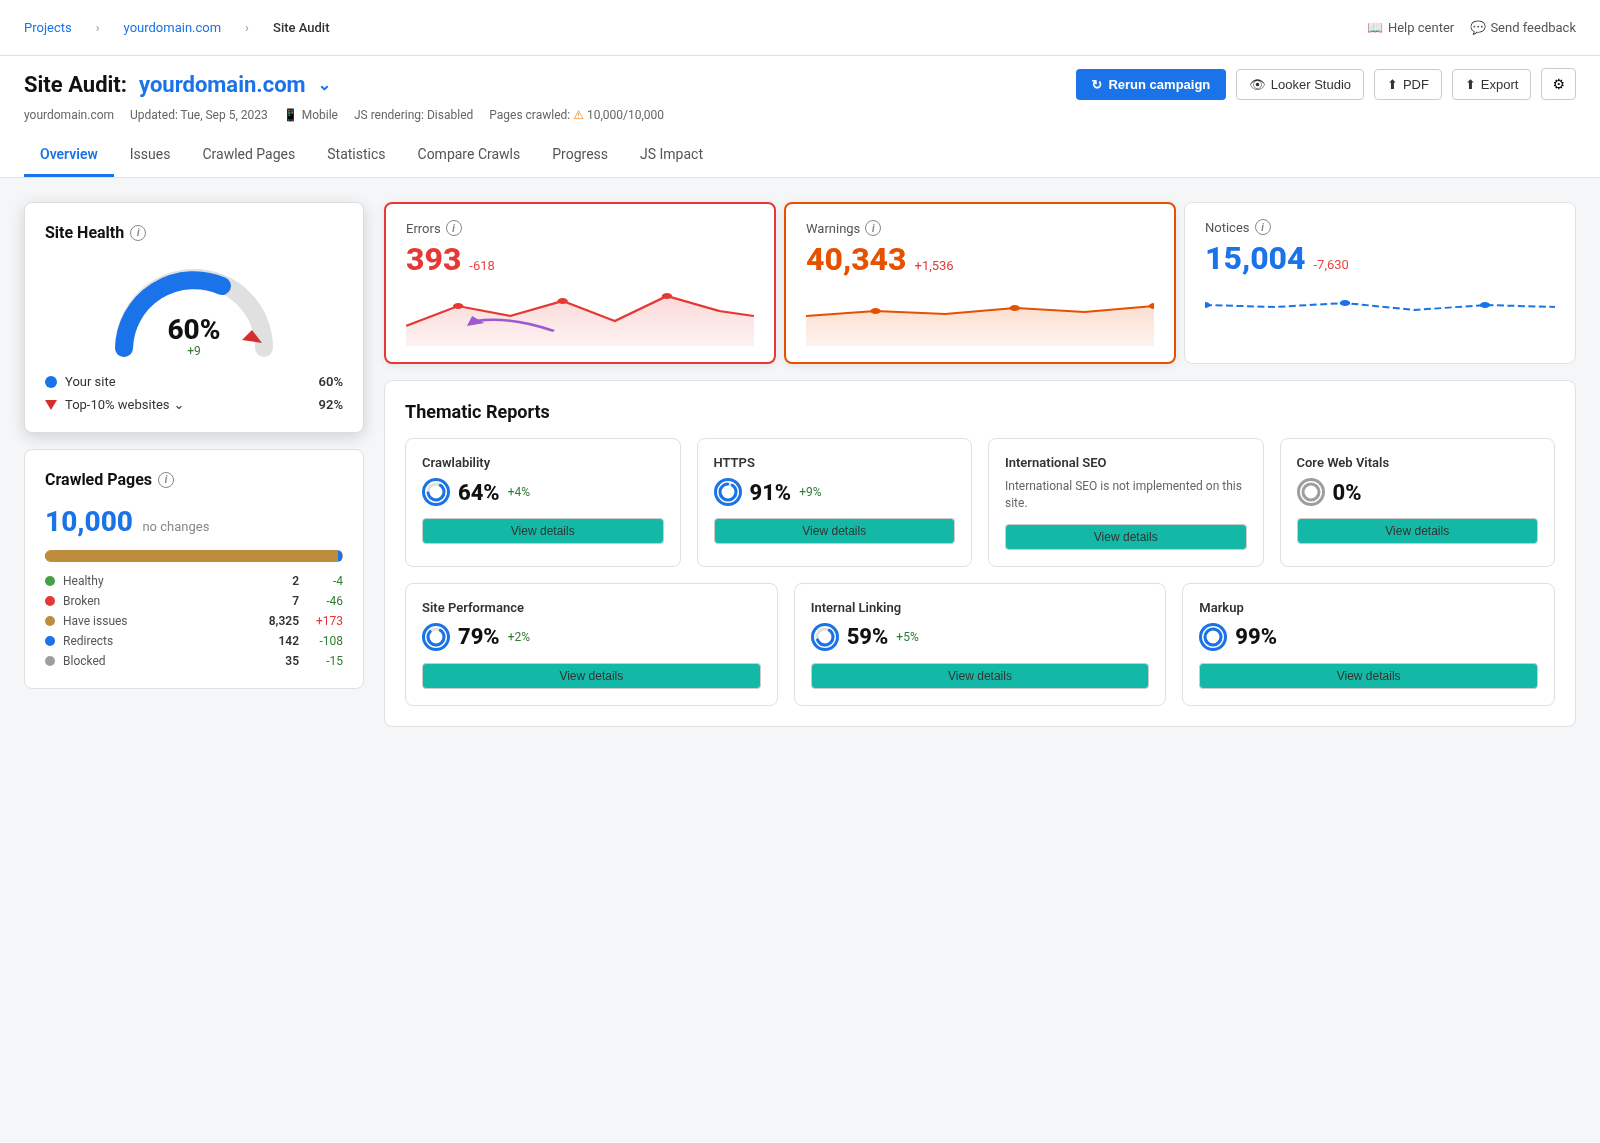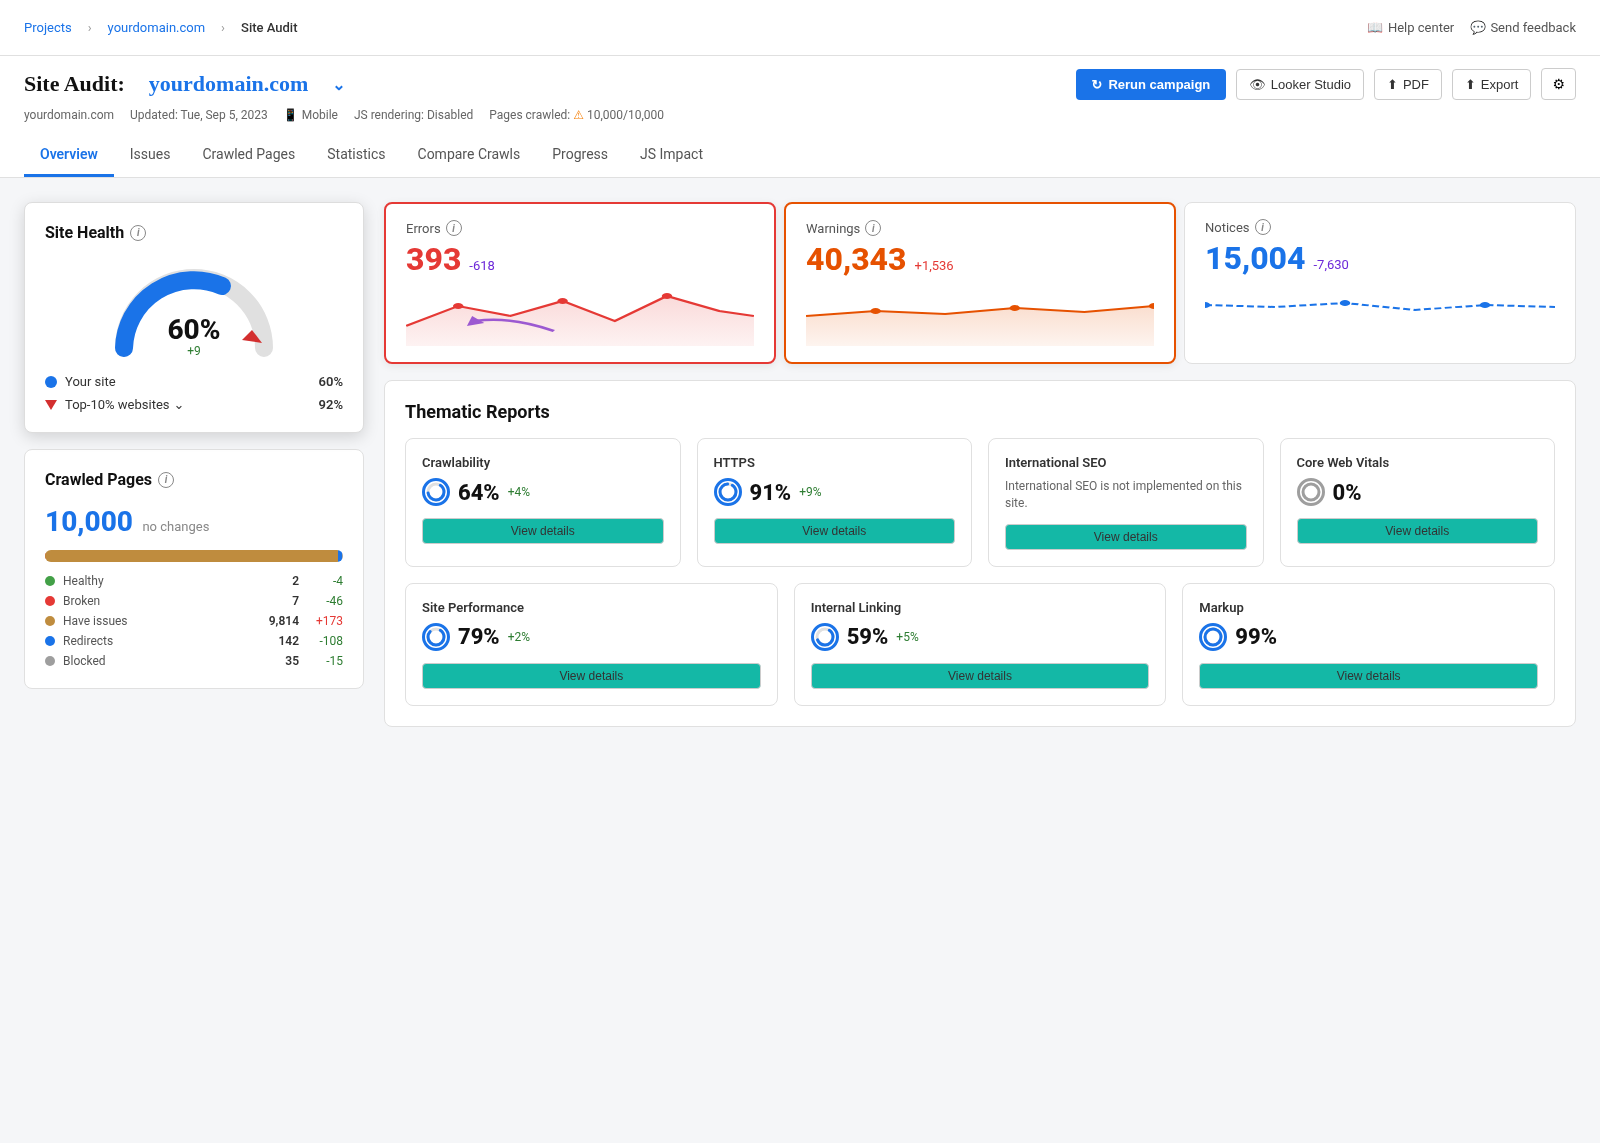--- a/index.html
+++ b/index.html
@@ -1,29 +1,29 @@
 <!DOCTYPE html>
 <html><head>
   <meta charset="utf-8">
   <style>
     * { box-sizing: border-box; margin: 0; padding: 0; }
     body { font-family: -apple-system, BlinkMacSystemFont, 'Segoe UI', Roboto, sans-serif; background: #f5f6f8; color: #333; font-size: 14px; }
 
     
     .topbar { background: #fff; border-bottom: 1px solid #e0e0e0; padding: 0 24px; display: flex; align-items: center; justify-content: space-between; height: 56px; }
-    .topbar-left { display: flex; align-items: center; gap: 16px; font-size: 13px; color: #555; }
+    .topbar-left { display: flex; align-items: center; gap: 24px; font-size: 13px; color: #555; }
     .topbar-left .sep { color: #999; }
     .topbar-left .current { color: #333; font-weight: 500; }
     .topbar-right { display: flex; align-items: center; gap: 16px; font-size: 13px; color: #555; }
     .topbar-right a { color: #555; text-decoration: none; display: flex; align-items: center; gap: 4px; }
 
     
     .header { background: #fff; padding: 12px 24px 0; border-bottom: 1px solid #e0e0e0; }
     .header-top { display: flex; align-items: center; justify-content: space-between; margin-bottom: 8px; }
-    .site-audit-title { font-size: 22px; font-weight: 700; color: #111; display: flex; align-items: center; gap: 24px; font-family: Liberation Serif, serif; }
+    .site-audit-title { font-size: 22px; font-weight: 700; color: #111; display: flex; align-items: center; gap: 12px; }
     .site-audit-title .domain { color: #1a73e8; }
     .site-audit-title .chevron { font-size: 16px; color: #1a73e8; }
     .header-actions { display: flex; align-items: center; gap: 10px; }
     .btn-rerun { background: #1a73e8; color: #fff; border: none; border-radius: 4px; padding: 8px 16px; font-size: 13px; font-weight: 600; cursor: pointer; display: flex; align-items: center; gap: 6px; }
     .btn-outline { background: #fff; color: #333; border: 1px solid #ccc; border-radius: 4px; padding: 7px 12px; font-size: 13px; cursor: pointer; display: flex; align-items: center; gap: 5px; }
     .btn-icon { background: #fff; border: 1px solid #ccc; border-radius: 4px; padding: 7px 10px; cursor: pointer; font-size: 14px; }
     .header-meta { font-size: 12px; color: #666; display: flex; align-items: center; gap: 16px; padding-bottom: 12px; }
     .header-meta .warn { color: #f57c00; }
 
     
@@ -63,21 +63,21 @@
     .stats-row { display: grid; grid-template-columns: 1fr 1fr 1fr; gap: 8px; }
     .stat-card { background: #fff; border: 1px solid #e0e0e0; border-radius: 8px; padding: 16px 20px; }
     .stat-card.highlight { border: 2px solid #e0e0e0; box-shadow: 0 2px 8px rgba(0,0,0,0.08); }
     .stat-label { font-size: 13px; color: #555; display: flex; align-items: center; gap: 5px; margin-bottom: 4px; }
     .stat-value { display: flex; align-items: baseline; gap: 8px; }
     .stat-num { font-size: 32px; font-weight: 800; }
     .stat-num.error { color: #e53935; }
     .stat-num.warning { color: #e65100; }
     .stat-num.notice { color: #1a73e8; }
     .stat-delta { font-size: 13px; }
-    .stat-delta.neg { color: #6d28d9; }
+    .stat-delta.neg { color: #ef4444; }
     .stat-delta.pos { color: #e53935; }
     .mini-chart { height: 60px; margin-top: 8px; }
 
     
     .crawled-pages-card { }
     .crawled-num { font-size: 28px; font-weight: 800; color: #1a73e8; display: inline; }
     .crawled-sub { font-size: 13px; color: #888; margin-left: 6px; }
     .progress-bar { height: 12px; border-radius: 6px; background: #eee; overflow: hidden; display: flex; margin: 12px 0; }
     .pb-healthy { background: #43a047; }
     .pb-broken { background: #e53935; }
@@ -258,21 +258,21 @@
         </div>
         <div class="crawl-legend-item">
           <span class="crawl-dot" style="background:#e53935;"></span>
           <span class="crawl-label">Broken</span>
           <span class="crawl-count">7</span>
           <span class="crawl-change neg">-46</span>
         </div>
         <div class="crawl-legend-item">
           <span class="crawl-dot" style="background:#bf8c3e;"></span>
           <span class="crawl-label">Have issues</span>
-          <span class="crawl-count">9,814</span>
+          <span class="crawl-count">8,325</span>
           <span class="crawl-change pos">+173</span>
         </div>
         <div class="crawl-legend-item">
           <span class="crawl-dot" style="background:#1a73e8;"></span>
           <span class="crawl-label">Redirects</span>
           <span class="crawl-count">142</span>
           <span class="crawl-change neg">-108</span>
         </div>
         <div class="crawl-legend-item">
           <span class="crawl-dot" style="background:#9e9e9e;"></span>

